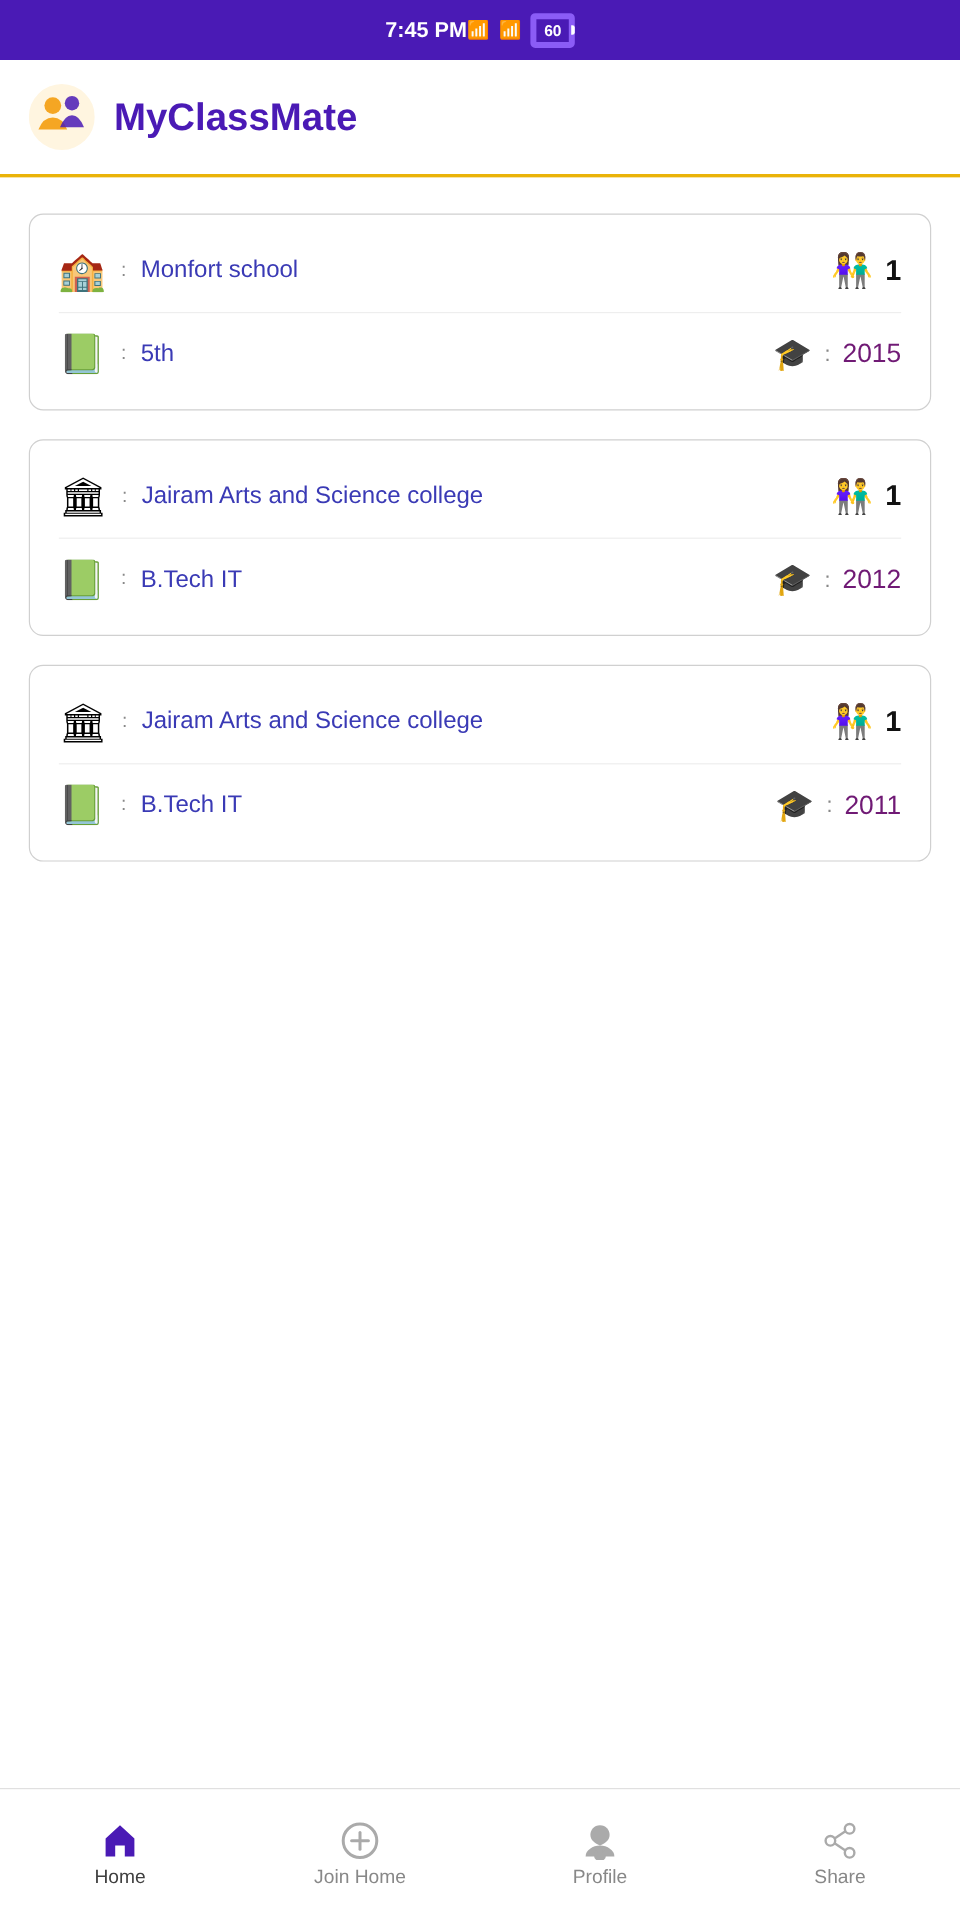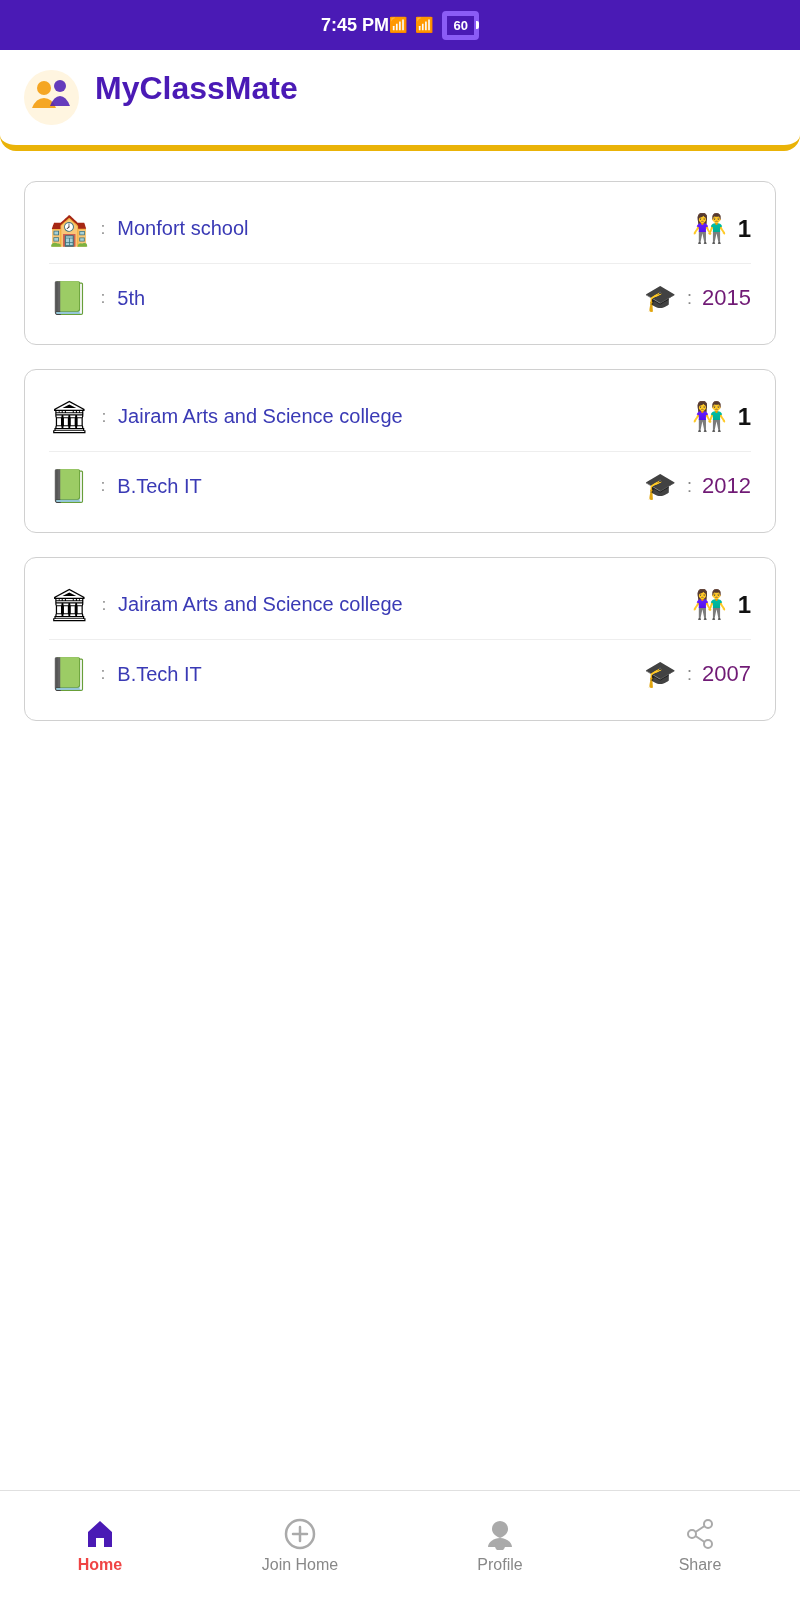--- a/index.html
+++ b/index.html
@@ -48,23 +48,23 @@
       height: 8px;
       background: #fff;
       border-radius: 0 2px 2px 0;
     }
 
     
     .header {
       background: #fff;
       padding: 20px 24px;
       display: flex;
+      align-items: center;
       gap: 16px;
-      border-bottom: 6px solid #eab308;
-      border-radius: 16px;
+      border-bottom: 3px solid #eab308;
     }
     .logo-icon {
       width: 55px;
       height: 55px;
     }
     .app-title {
       color: #4a1ab5;
       font-size: 32px;
       font-weight: 700;
     }
@@ -266,33 +266,33 @@
     </div>
     <div class="card-row">
       <div class="card-left">
         <span class="card-icon">📗</span>
         <span class="separator">:</span>
         <span class="card-label">B.Tech IT</span>
       </div>
       <div class="card-right">
         <span class="grad-icon">🎓</span>
         <span class="colon">:</span>
-        <span class="year">2007</span>
+        <span class="year">2011</span>
       </div>
     </div>
   </div>
 
 </div>
 
 <div class="bottom-nav">
   <div class="nav-item active">
     <svg width="32" height="32" viewBox="0 0 32 32" fill="none" xmlns="http://www.w3.org/2000/svg">
       <path d="M4 14 L16 3 L28 14 L28 29 L20 29 L20 20 L12 20 L12 29 L4 29 Z" fill="#4a1ab5"></path>
     </svg>
-    <span class="nav-label" style="color:#ef4444;font-weight:700;">Home</span>
+    <span class="nav-label" style="color:#404040;font-weight:400;">Home</span>
   </div>
 
   <div class="nav-item">
     <svg width="32" height="32" viewBox="0 0 32 32" fill="none" xmlns="http://www.w3.org/2000/svg">
       <circle cx="16" cy="16" r="14" stroke="#aaa" stroke-width="2.5" fill="none"></circle>
       <line x1="9" y1="16" x2="23" y2="16" stroke="#aaa" stroke-width="2.5" stroke-linecap="round"></line>
       <line x1="16" y1="9" x2="16" y2="23" stroke="#aaa" stroke-width="2.5" stroke-linecap="round"></line>
     </svg>
     <span class="nav-label">Join Home</span>
   </div>

